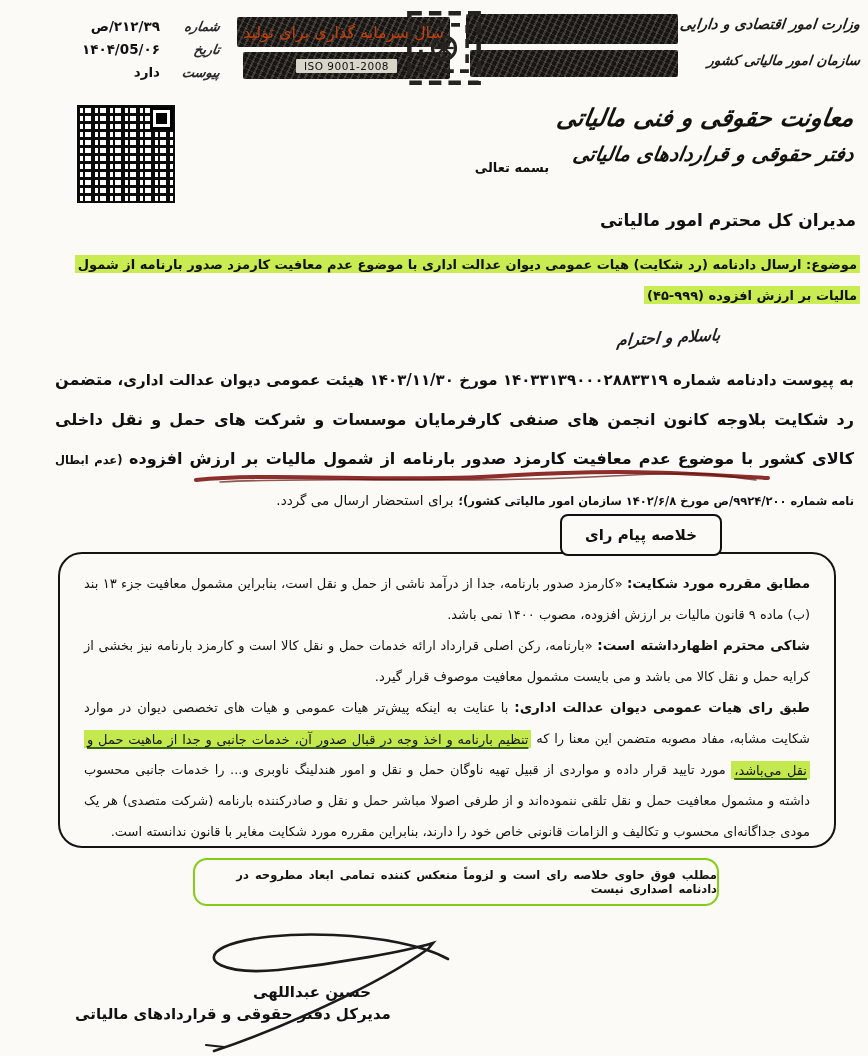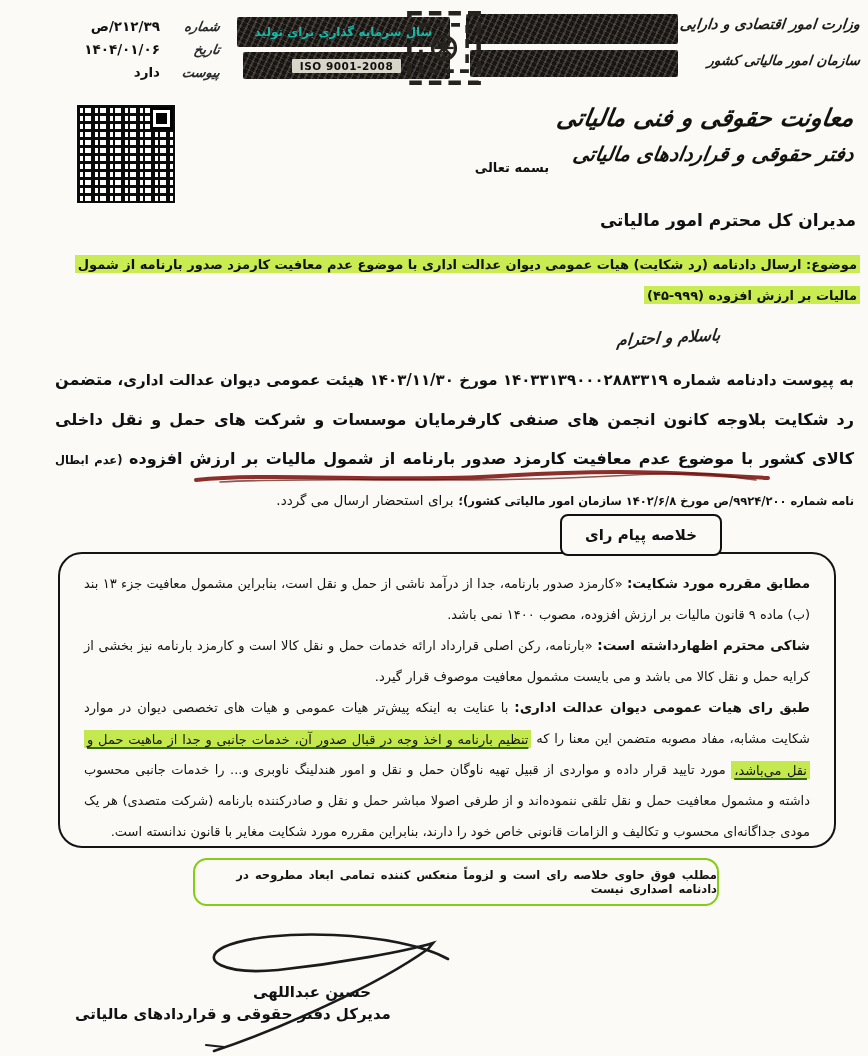--- a/index.html
+++ b/index.html
@@ -21,23 +21,23 @@
       #fff;
     box-shadow:0 0 0 1px #fff inset;}
   .finder{position:absolute;top:3px;left:74px;width:17px;height:17px;border:3px solid #000;background:#fff;}
   .finder::after{content:"";position:absolute;inset:3px;background:#000;}
   
   .band{position:absolute;background:#171411;border-radius:2px;overflow:hidden;}
   .band::after{content:"";position:absolute;inset:0;
     background:repeating-linear-gradient(115deg,rgba(245,242,230,.17) 0 2px,transparent 2px 6px),
                repeating-linear-gradient(25deg,rgba(245,242,230,.10) 0 1px,transparent 1px 5px);}
   .band-year{top:17px;left:237px;width:213px;height:30px;display:flex;align-items:center;justify-content:center;}
-  .band-year span{position:relative;z-index:2;color:#14b8a6;font-size:12px;font-weight:bold;white-space:nowrap;}
+  .band-year span{position:relative;z-index:2;color:#c2410c;font-size:16px;font-weight:normal;white-space:nowrap;}
   .band-iso{top:52px;left:243px;width:207px;height:27px;display:flex;align-items:center;justify-content:center;}
-  .band-iso span{position:relative;z-index:2;direction:ltr;background:#d8d5ca;color:#12100d;font-size:10.5px;font-weight:bold;padding:1px 8px;border-radius:1px;letter-spacing:.5px;}
+  .band-iso span{position:relative;z-index:2;direction:ltr;background:#d8d5ca;color:#12100d;font-size:10.5px;font-weight:normal;padding:1px 8px;border-radius:1px;letter-spacing:.5px;}
   .band-r1{top:14px;left:466px;width:212px;height:30px;}
   .band-r2{top:50px;left:470px;width:208px;height:27px;}
   .logo{position:absolute;top:8px;left:404px;width:80px;height:80px;}
   .ministry{position:absolute;right:8px;width:180px;text-align:right;font-style:italic;font-weight:bold;color:#1d1b18;transform:skewX(-6deg);}
   .m1{top:16px;font-size:14.5px;}
   .m2{top:52px;font-size:13.5px;}
   
   .callig{position:absolute;right:14px;text-align:right;font-style:italic;font-weight:bold;color:#14120f;transform:skewX(-9deg);}
   .c1{top:104px;font-size:24px;}
   .c2{top:142px;font-size:20px;}
@@ -76,21 +76,21 @@
 
 <div class="page">
 
   <div class="meta">
     <div class="meta-row">
       <span class="meta-label">شماره</span>
       <span class="meta-val">۲۱۲/۳۹/ص</span>
     </div>
     <div class="meta-row">
       <span class="meta-label">تاریخ</span>
-      <span class="meta-val">۱۴۰۴/۰۱/۰۶</span>
+      <span class="meta-val">۱۴۰۴/05/۰۶</span>
     </div>
     <div class="meta-row">
       <span class="meta-label">پیوست</span>
       <span class="meta-val">دارد</span>
     </div>
   </div>
 
   <div class="qr">
     <div class="finder"></div>
   </div>

